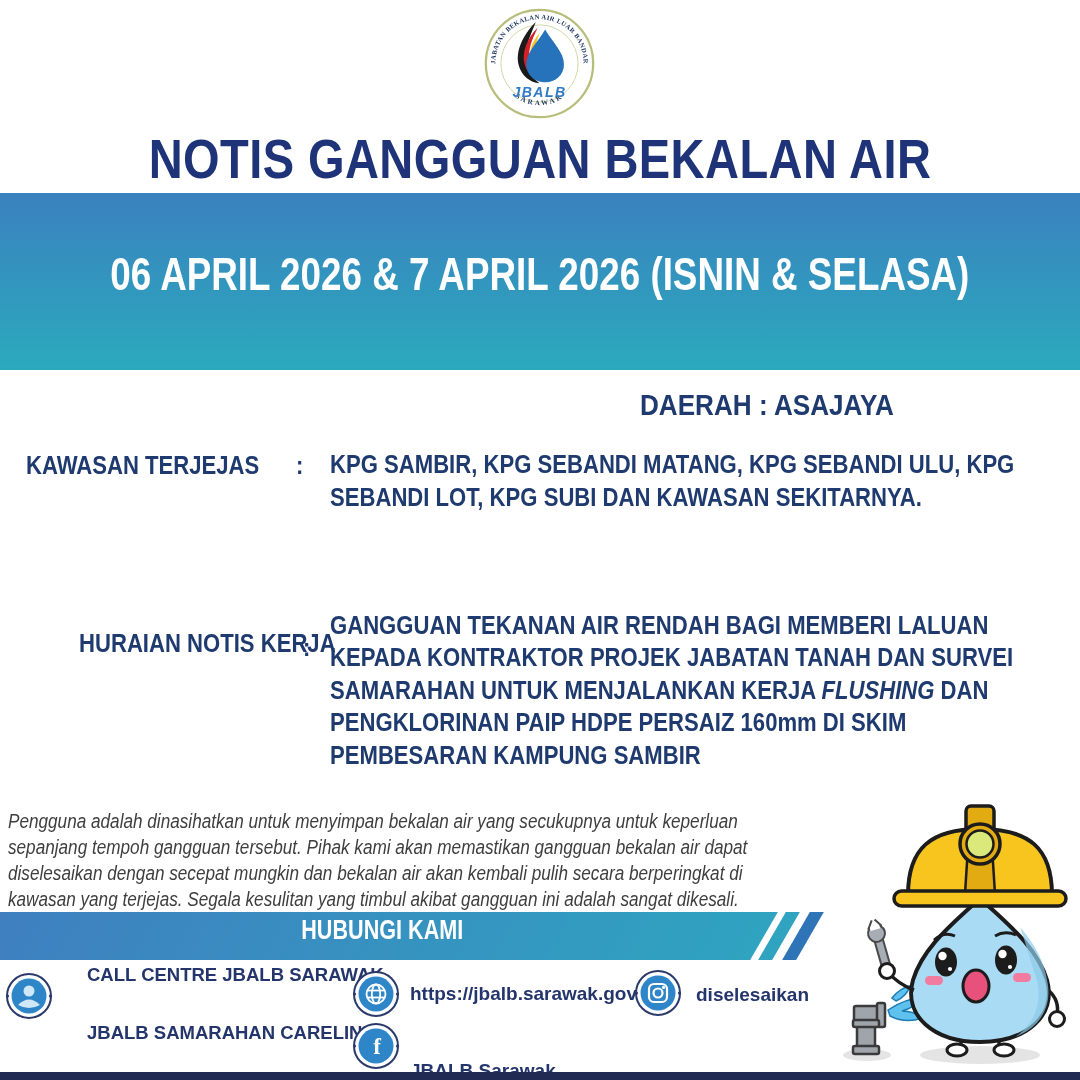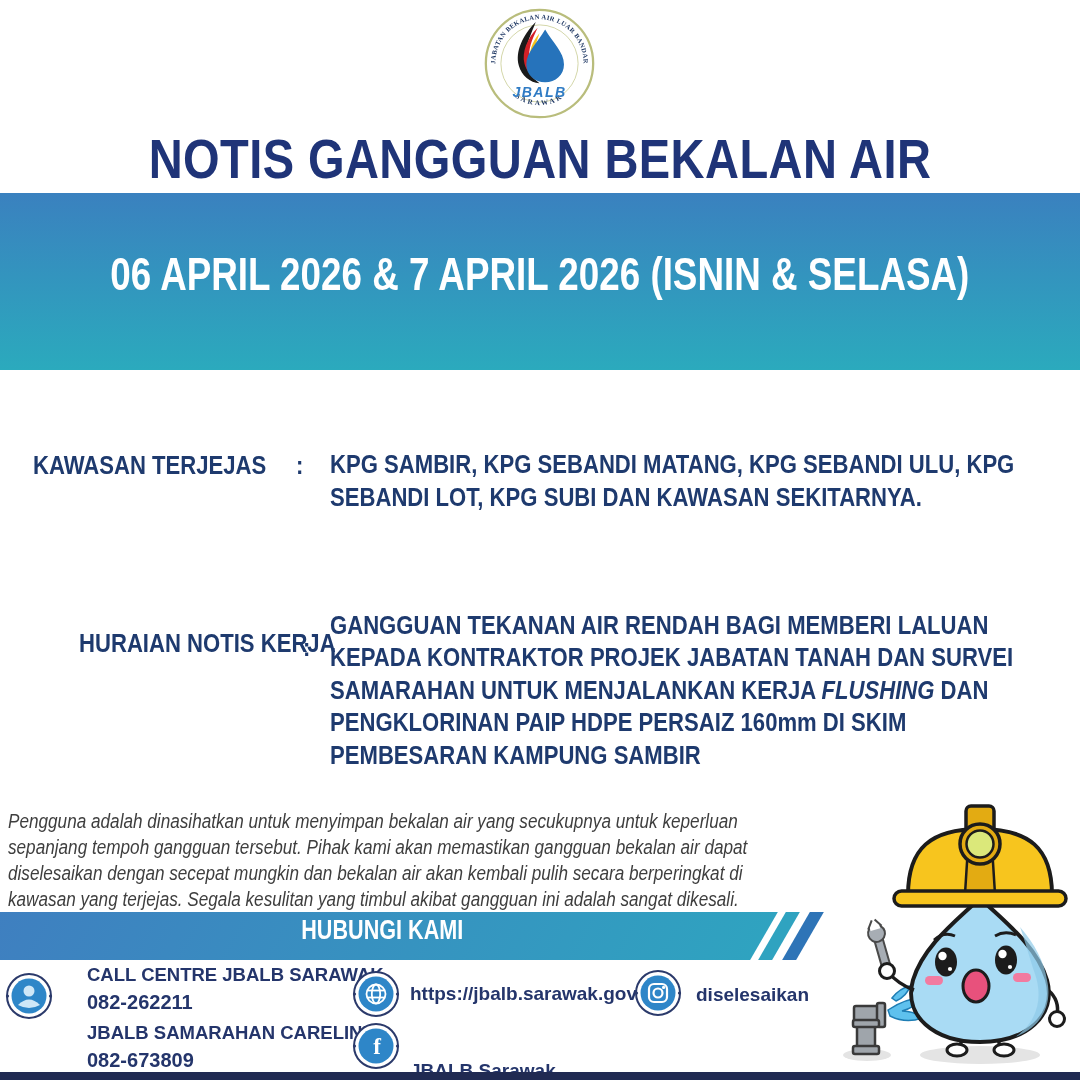--- a/index.html
+++ b/index.html
@@ -84,22 +84,25 @@
   <div class="abs title">
     <span class="sq84C">NOTIS GANGGUAN BEKALAN AIR BERJADUAL</span>
   </div>
 
   <div class="abs date-banner">
     <div class="date-line">
       <span class="sq80C">06 APRIL 2026 &amp; 7 APRIL 2026 (ISNIN &amp; SELASA)</span>
     </div>
   </div>
 
-
-  <div class="abs navy lbl" style="left:33px;top:450px;">
+  <div class="abs navy region" style="left:640px;">
+    <span class="sq90L">DAERAH : ASAJAYA</span>
+  </div>
+
+  <div class="abs navy lbl" style="left:26px;top:450px;">
     <span class="sq85L">KAWASAN TERJEJAS</span>
   </div>
   <div class="abs navy lbl" style="left:296px;top:450px;">
     <span class="sq85L">:</span>
   </div>
   <div class="abs navy val kaw-val" style="left:330px;top:448px;width:860px;">
     <span class="sq85L pre">KPG SAMBIR, KPG SEBANDI MATANG, KPG SEBANDI ULU, KPG
 SEBANDI LOT, KPG SUBI DAN KAWASAN SEKITARNYA.</span>
   </div>
 
@@ -204,26 +207,24 @@
       <circle cx="2.5" cy="24" r="1.6" fill="#2b3a6b"></circle>
         <circle cx="45.5" cy="24" r="1.6" fill="#2b3a6b"></circle>
       <circle cx="24" cy="24" r="17.5" fill="#2e86c8"></circle>
       <circle cx="24" cy="19" r="5.5" fill="#cfe7f7"></circle>
       <path d="M13,33 q11,-11 22,0 q-11,6 -22,0 z" fill="#cfe7f7"></path>
     </svg>
   </div>
 
   <div class="abs" style="left:87px;top:961px;">
     <div class="contact-label">CALL CENTRE JBALB SARAWAK</div>
-    <div class="contact-phone">082-262211</div>
   </div>
 
   <div class="abs" style="left:87px;top:1019px;">
     <div class="contact-label">JBALB SAMARAHAN CARELINE</div>
-    <div class="contact-phone">082-673809</div>
   </div>
 
   <div class="abs" style="left:352px;top:970px;width:48px;height:48px;">
     <svg viewBox="0 0 48 48" width="48" height="48">
       <circle cx="24" cy="24" r="22" fill="#fff" stroke="#2b3a6b" stroke-width="2"></circle>
       <circle cx="2.5" cy="24" r="1.6" fill="#2b3a6b"></circle>
         <circle cx="45.5" cy="24" r="1.6" fill="#2b3a6b"></circle>
       <circle cx="24" cy="24" r="17.5" fill="#2e86c8"></circle>
       <g stroke="#fff" fill="none" stroke-width="1.8">
         <circle cx="24" cy="24" r="9.5"></circle>

